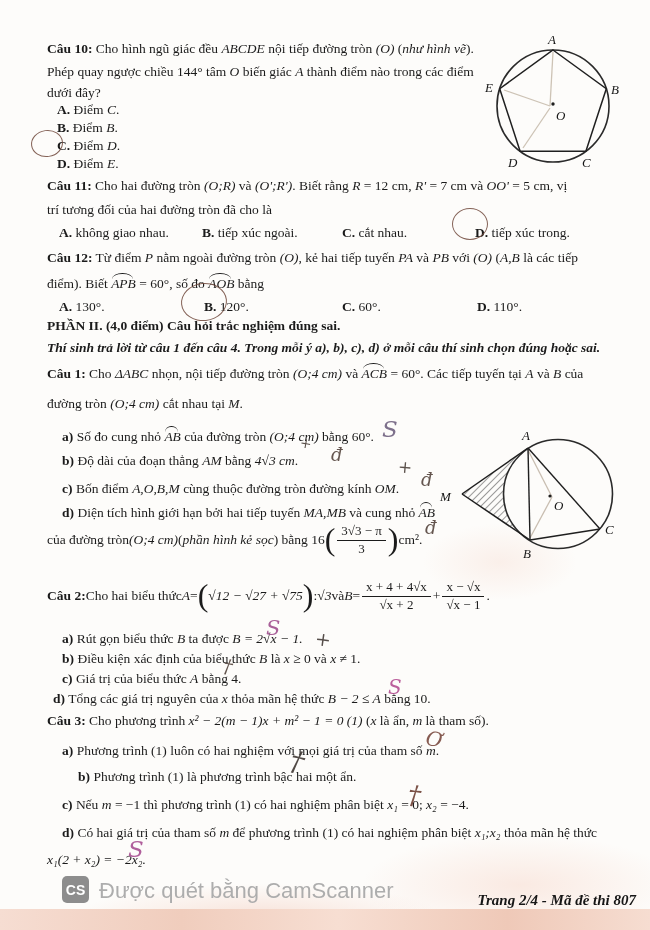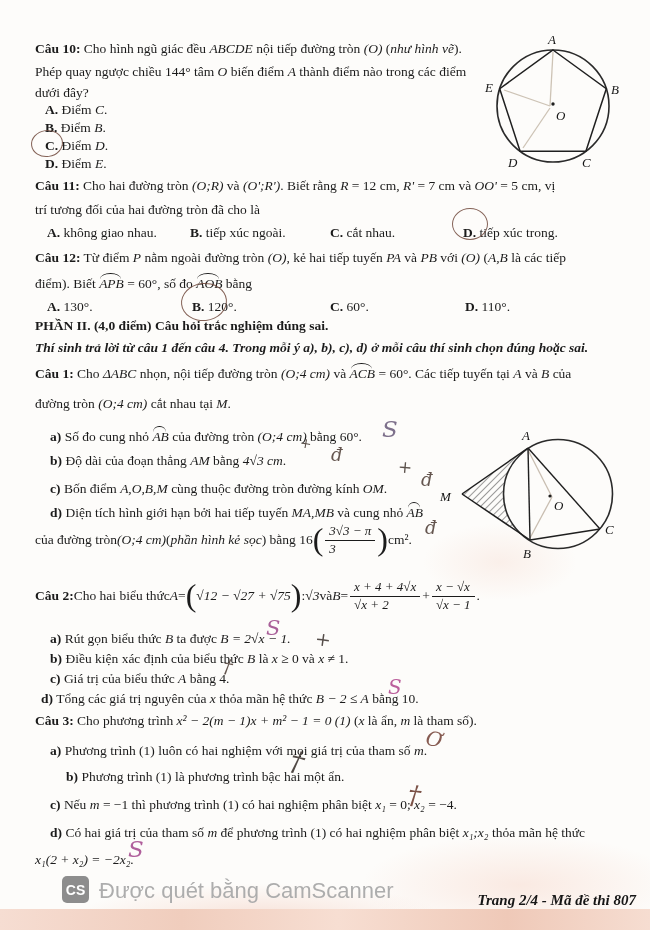--- a/index.html
+++ b/index.html
@@ -5,31 +5,31 @@
   html,body{margin:0;padding:0;background:#e9e9e9;}
   .page{
     position:relative;width:650px;height:930px;overflow:hidden;
     font-family:"Liberation Serif","DejaVu Serif",serif;color:#1b1b1b;
     background:
       radial-gradient(ellipse 110px 55px at 500px 562px, rgba(243,206,191,.28), transparent 70%),
       radial-gradient(ellipse 220px 70px at 520px 885px, rgba(245,206,190,.40), transparent 72%),
       radial-gradient(ellipse 260px 45px at 260px 915px, rgba(241,197,180,.45), transparent 70%),
       #fdfcfa;
   }
-  .line{position:absolute;white-space:nowrap;font-size:13.5px;line-height:1.3;}
+  .line{position:absolute;white-space:nowrap;font-size:13.5px;line-height:1.3;margin-left:12px;}
   .line.math-row{display:flex;align-items:center;}
   .seg{display:inline;}
   .seg.b{font-weight:bold;}
   .seg.i{font-style:italic;}
   .seg.bi{font-weight:bold;font-style:italic;}
   .seg.arc{position:relative;display:inline-block;}
   .seg.arc::before{content:"";position:absolute;left:1px;right:3px;top:-2px;height:5px;
     border-top:1.3px solid #1b1b1b;border-radius:50% 50% 0 0 / 100% 100% 0 0;}
-  .frac{display:inline-flex;flex-direction:column;vertical-align:middle;
-    font-style:italic;line-height:1.12;margin:0 2px;font-size:13px;}
+  .frac{display:inline-flex;flex-direction:column;text-align:center;vertical-align:middle;
+    line-height:1.12;margin:0 2px;font-size:13px;}
   .frac .num{border-bottom:1.1px solid #1b1b1b;padding:0 4px 1px 4px;}
   .frac .den{padding:1px 4px 0 4px;}
   .bigp{font-size:32px;font-weight:400;line-height:0;position:relative;top:-1px;font-style:normal;}
   .hw{position:absolute;font-family:"DejaVu Serif",serif;font-style:italic;line-height:1;opacity:.9;}
   .hw.ellipse{border:1.7px solid;border-radius:50%;background:transparent;opacity:.85;}
   .diagram{position:absolute;}
   .diagram text{font-family:"Liberation Serif","DejaVu Serif",serif;font-style:italic;font-size:13px;fill:#161616;}
   .footer-badge{position:absolute;left:62px;top:876px;width:27px;height:27px;background:#8d8d8d;
     border-radius:5px;color:#fff;font-family:"Liberation Sans",sans-serif;font-weight:bold;
     font-size:14px;display:flex;align-items:center;justify-content:center;}
@@ -40,21 +40,21 @@
   .scan-strip{position:absolute;left:0;right:0;bottom:0;height:21px;
     background:linear-gradient(90deg,#f6ddd2,#f0cdbd 28%,#f7ded2 52%,#efc9b8 78%,#f6ddd1);}
 </style>
 </head>
 <body>
 
 <div class="page">
 
   <div class="text-layer">
       <div class="line" style="left: 35px; top: 40px;"><span class="seg b">Câu 10:</span><span class="seg"> Cho hình ngũ giác đều </span><span class="seg i">ABCDE</span><span class="seg"> nội tiếp đường tròn </span><span class="seg i">(O)</span><span class="seg"> (</span><span class="seg i">như hình vẽ</span><span class="seg">).</span></div>
-      <div class="line" style="left: 35px; top: 63px;"><span class="seg">Phép quay ngược chiều 144° tâm </span><span class="seg i">O</span><span class="seg"> biến điểm </span><span class="seg i">A</span><span class="seg"> thành điểm nào trong các điểm</span></div>
+      <div class="line" style="left: 35px; top: 63px;"><span class="seg">Phép quay ngược chiều 144° tâm </span><span class="seg i">O</span><span class="seg"> biến giác </span><span class="seg i">A</span><span class="seg"> thành điểm nào trong các điểm</span></div>
       <div class="line" style="left: 35px; top: 84px;"><span class="seg">dưới đây?</span></div>
       <div class="line" style="left: 45px; top: 101px;"><span class="seg b">A.</span><span class="seg"> Điểm </span><span class="seg i">C</span><span class="seg">.</span></div>
       <div class="line" style="left: 45px; top: 119px;"><span class="seg b">B.</span><span class="seg"> Điểm </span><span class="seg i">B</span><span class="seg">.</span></div>
       <div class="line" style="left: 45px; top: 137px;"><span class="seg b">C.</span><span class="seg"> Điểm </span><span class="seg i">D</span><span class="seg">.</span></div>
       <div class="line" style="left: 45px; top: 155px;"><span class="seg b">D.</span><span class="seg"> Điểm </span><span class="seg i">E</span><span class="seg">.</span></div>
       <div class="line" style="left: 35px; top: 177px;"><span class="seg b">Câu 11:</span><span class="seg"> Cho hai đường tròn </span><span class="seg i">(O;R)</span><span class="seg"> và </span><span class="seg i">(O';R')</span><span class="seg">. Biết rằng </span><span class="seg i">R</span><span class="seg"> = 12 cm, </span><span class="seg i">R'</span><span class="seg"> = 7 cm  và </span><span class="seg i">OO'</span><span class="seg"> = 5 cm, vị</span></div>
       <div class="line" style="left: 35px; top: 201px;"><span class="seg">trí tương đối của hai đường tròn đã cho là</span></div>
       <div class="line" style="left: 47px; top: 224px;"><span class="seg b">A.</span><span class="seg"> không giao nhau.</span></div>
       <div class="line" style="left: 190px; top: 224px;"><span class="seg b">B.</span><span class="seg"> tiếp xúc ngoài.</span></div>
       <div class="line" style="left: 330px; top: 224px;"><span class="seg b">C.</span><span class="seg"> cắt nhau.</span></div>

